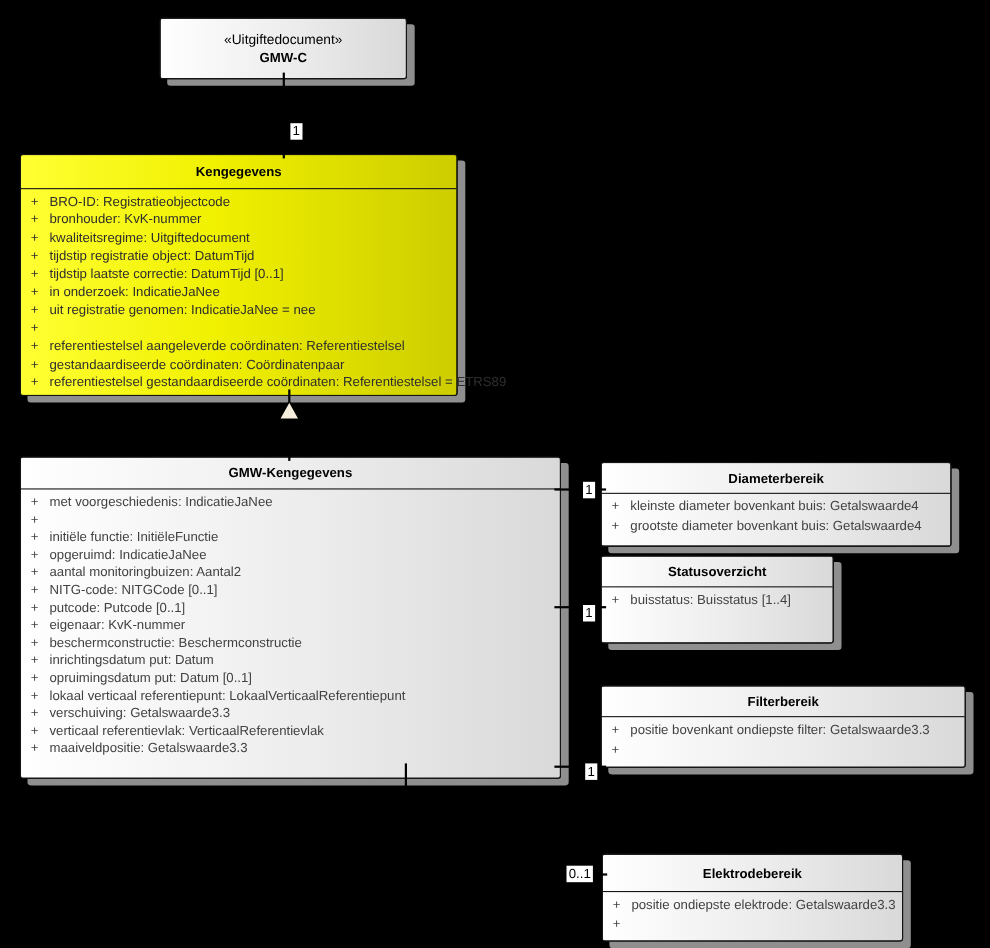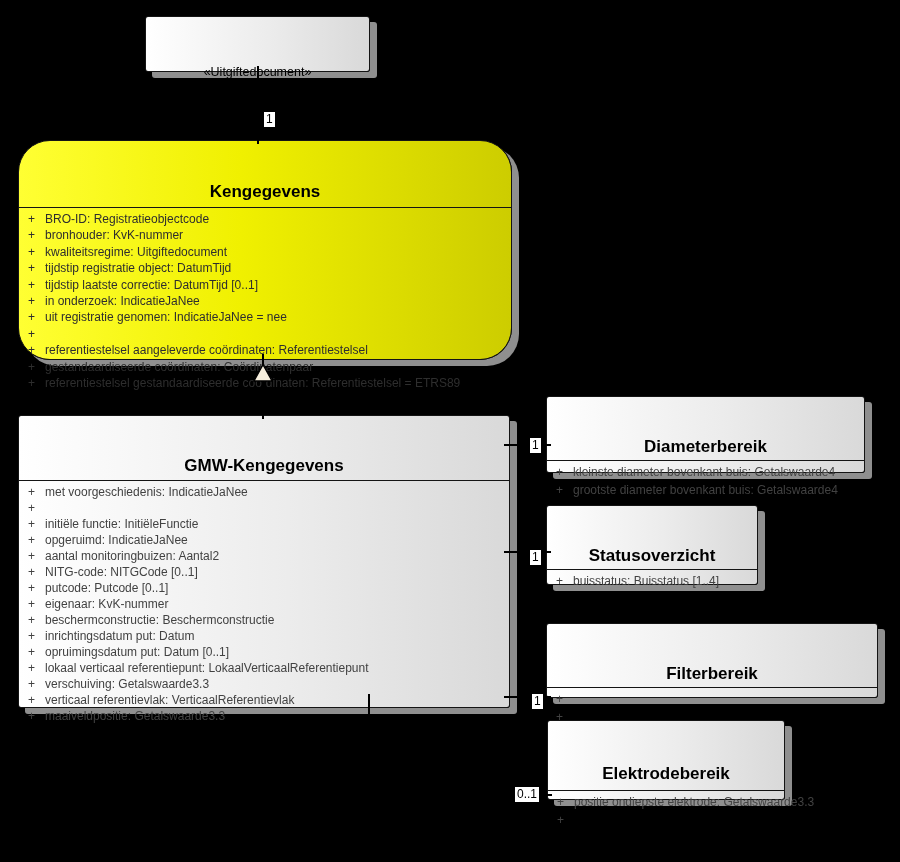--- a/index.html
+++ b/index.html
@@ -14,44 +14,44 @@
     background:linear-gradient(90deg,#ffffff 0%,#ececec 55%,#d9d9d9 100%);
     box-shadow:7px 6px 0 #8f8f8f;
     box-sizing:border-box;
     z-index:2;
   }
   .uml-class.yellow{
     background:linear-gradient(90deg,#ffff33 0%,#f0f000 45%,#cdcd00 100%);
   }
   .class-header{
     display:flex;flex-direction:column;justify-content:center;align-items:center;
-    text-align:center;color:#000;box-sizing:border-box;margin-top:36px;
+    text-align:center;color:#000;box-sizing:border-box;
   }
   .class-header.with-divider{border-bottom:1.3px solid #141414;}
-  .class-name{font-weight:bold;font-size:17px;color:#000;line-height:16px;}
+  .class-name{font-weight:bold;font-size:12px;color:#000;line-height:16px;}
   .stereotype{font-size:12.5px;color:#000;line-height:16px;font-weight:normal;}
   .class-attrs{padding-top:3px;box-sizing:border-box;}
   .attr-row{display:flex;white-space:nowrap;font-size:12px;color:#424242;}
   .attr-vis{width:15px;padding-left:9px;flex:0 0 auto;}
   .attr-text{flex:0 0 auto;padding-left:2px;}
   .yellow .attr-row{color:#2e2e2e;}
 
   
   #box-gmwc{left:145px;top:16px;width:225px;height:56px;}
   #box-gmwc .class-header{height:100%;}
-  #box-kengegevens{left:18px;top:140px;width:494px;height:220px;border-radius:32px;}
+  #box-kengegevens{left:18px;top:140px;width:398px;height:220px;}
   #box-kengegevens .class-header{height:31px;}
   #box-kengegevens .attr-row{line-height:16.4px;}
   #box-gmwk{left:18px;top:415px;width:492px;height:293px;}
   #box-gmwk .class-header{height:29px;}
   #box-gmwk .attr-row{line-height:16px;}
-  #box-diameterbereik{left:546px;top:396px;width:319px;height:77px;}
+  #box-diameterbereik{left:546px;top:420px;width:319px;height:77px;}
   #box-statusoverzicht{left:546px;top:505px;width:212px;height:80px;}
   #box-filterbereik{left:546px;top:623px;width:332px;height:75px;}
-  #box-elektrodebereik{left:547px;top:720px;width:238px;height:80px;}
+  #box-elektrodebereik{left:547px;top:776px;width:274px;height:80px;}
   #box-diameterbereik .class-header,
   #box-statusoverzicht .class-header,
   #box-filterbereik .class-header{height:28px;}
   #box-elektrodebereik .class-header{height:34px;}
   #box-diameterbereik .attr-row,
   #box-statusoverzicht .attr-row,
   #box-filterbereik .attr-row,
   #box-elektrodebereik .attr-row{line-height:17.5px;}
 
   
@@ -235,20 +235,21 @@
       </div>
     </div>
 
   <div id="box-filterbereik" class="uml-class">
       <div class="class-header with-divider">
         <div class="class-name">Filterbereik</div>
       </div>
       <div class="class-attrs">
         <div class="attr-row">
           <span class="attr-vis">+</span>
+          <span class="attr-text">positie bovenkant ondiepste filter: Getalswaarde3.3</span>
         </div>
         <div class="attr-row">
           <span class="attr-vis">+</span>
         </div>
       </div>
     </div>
 
   <div id="box-elektrodebereik" class="uml-class">
       <div class="class-header with-divider">
         <div class="class-name">Elektrodebereik</div>

